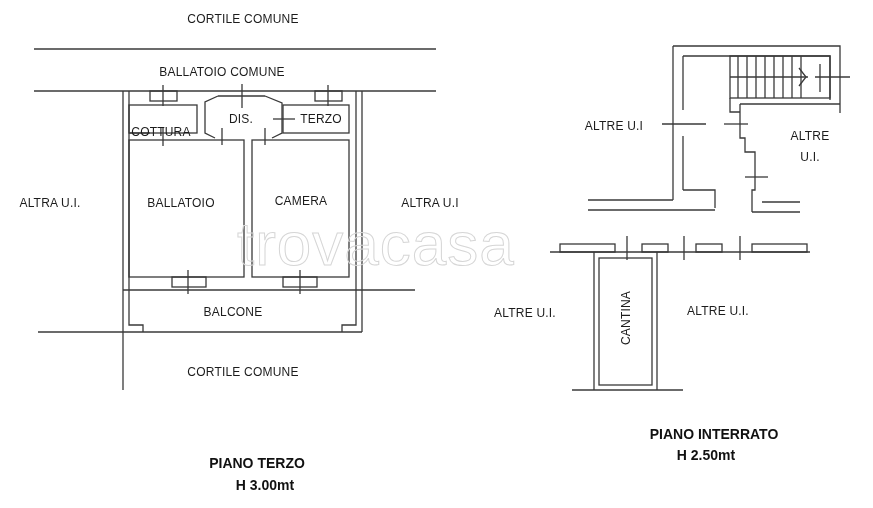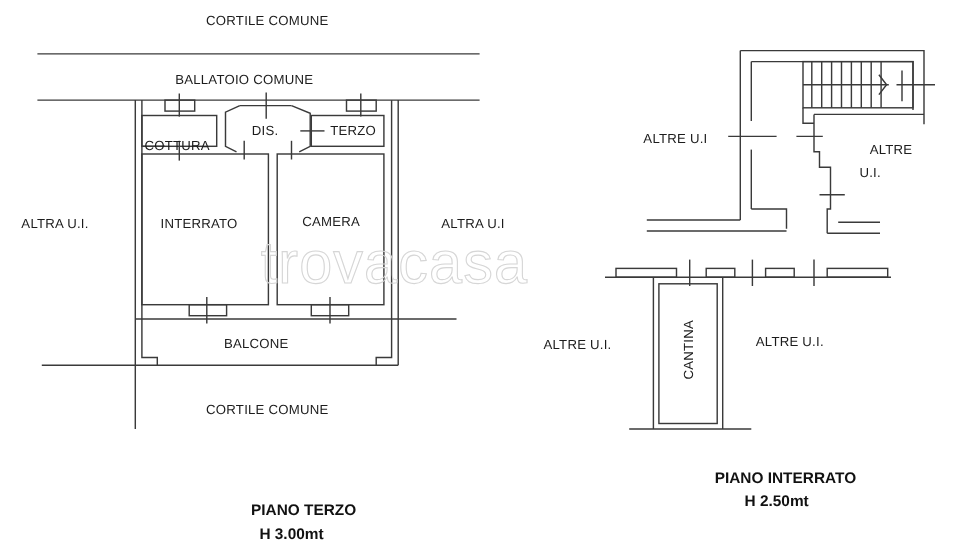--- a/index.html
+++ b/index.html
@@ -4,21 +4,21 @@
 <style>
   html, body { margin: 0; padding: 0; background: #ffffff; }
   body { width: 873px; height: 508px; position: relative; overflow: hidden;
          font-family: "Liberation Sans", sans-serif; color: #1a1a1a; }
   svg#plan { position: absolute; left: 0; top: 0; }
   .lbl { position: absolute; font-size: 12px; letter-spacing: 0.2px; white-space: nowrap;
          transform: translate(-50%, -50%); color: #1c1c1c; }
   .title { position: absolute; font-size: 14px; font-weight: bold; white-space: nowrap;
            transform: translate(-50%, -50%); color: #111; text-align: right; }
   .vert { transform: translate(-50%, -50%) rotate(-90deg); }
-  .wm { position: absolute; left: 237px; top: 208px; font-size: 54px; font-weight: normal;
+  .wm { position: absolute; left: 237px; top: 208px; font-size: 62px; font-weight: normal;
         color: transparent; -webkit-text-stroke: 1px #d6d6d6; letter-spacing: 1px;
         font-family: "Liberation Sans", sans-serif; }
 </style>
 </head>
 <body>
 
 <svg id="plan" width="873" height="508" viewBox="0 0 873 508">
   <g stroke="#3a3a3a" stroke-width="1.3" fill="none">
 
     <g>
@@ -115,30 +115,30 @@
   </g>
 </svg>
 
 <div class="wm">trovacasa</div>
 
 <div class="lbl" style="left:243px;top:19px">CORTILE COMUNE</div>
 <div class="lbl" style="left:222px;top:72px">BALLATOIO COMUNE</div>
 <div class="lbl" style="left:161px;top:132px">COTTURA</div>
 <div class="lbl" style="left:241px;top:119px">DIS.</div>
 <div class="lbl" style="left:321px;top:119px">TERZO</div>
-<div class="lbl" style="left:181px;top:203px">INTERRATO</div>
+<div class="lbl" style="left:181px;top:203px">BALLATOIO</div>
 <div class="lbl" style="left:301px;top:201px">CAMERA</div>
 <div class="lbl" style="left:50px;top:203px">ALTRA U.I.</div>
 <div class="lbl" style="left:430px;top:203px">ALTRA U.I</div>
 <div class="lbl" style="left:233px;top:312px">BALCONE</div>
 <div class="lbl" style="left:243px;top:372px">CORTILE COMUNE</div>
 
 <div class="lbl" style="left:614px;top:126px">ALTRE U.I</div>
 <div class="lbl" style="left:810px;top:136px">ALTRE</div>
-<div class="lbl" style="left:791px;top:157px">U.I.</div>
+<div class="lbl" style="left:810px;top:157px">U.I.</div>
 <div class="lbl vert" style="left:626px;top:318px">CANTINA</div>
 <div class="lbl" style="left:525px;top:313px">ALTRE U.I.</div>
 <div class="lbl" style="left:718px;top:311px">ALTRE U.I.</div>
 
-<div class="title" style="left:276px;top:463px">PIANO TERZO</div>
+<div class="title" style="left:257px;top:463px">PIANO TERZO</div>
 <div class="title" style="left:265px;top:485px">H 3.00mt</div>
 <div class="title" style="left:714px;top:434px">PIANO INTERRATO</div>
 <div class="title" style="left:706px;top:455px">H 2.50mt</div>
 
 </body></html>

